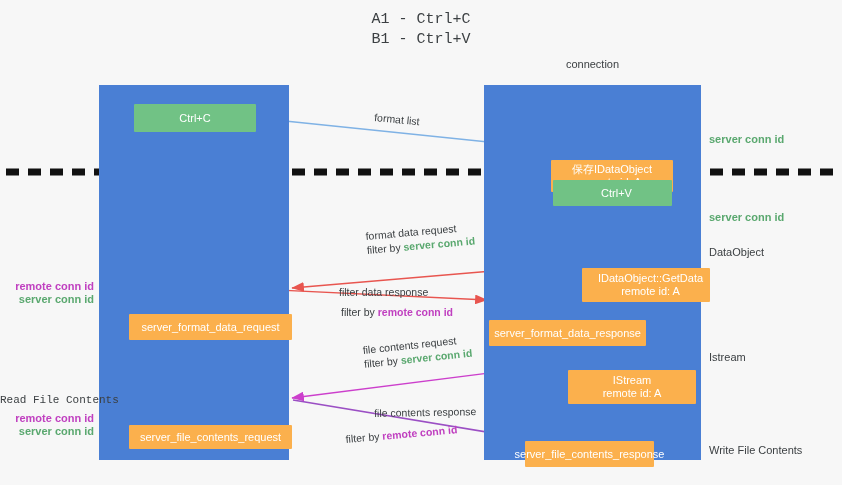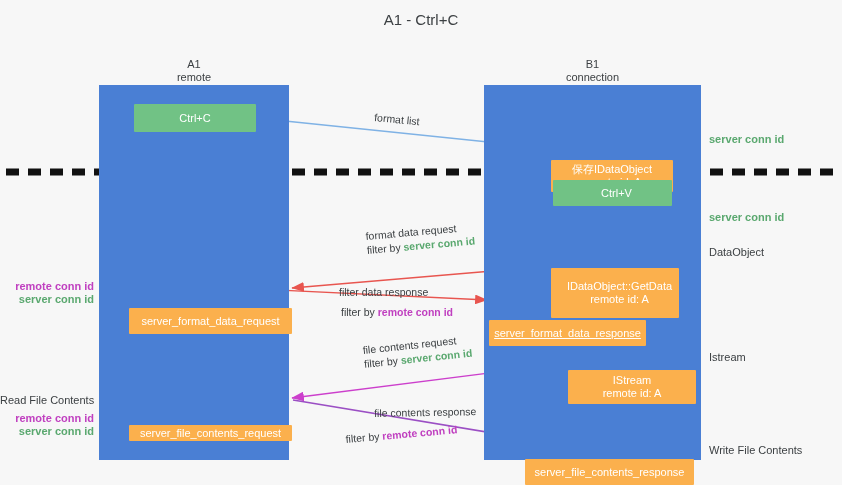--- a/index.html
+++ b/index.html
@@ -30,20 +30,21 @@
   
   .title {
     position: absolute;
     left: 0;
     top: 10px;
     width: 842px;
     text-align: center;
     color: #3c4043;
     font-size: 15px;
     line-height: 20px;
+    font-family: Liberation Mono, monospace;
   }
 
   
   .col-head {
     position: absolute;
     text-align: center;
     color: #3c4043;
     font-size: 11px;
     line-height: 13px;
   }
@@ -148,70 +149,66 @@
 
     <line x1="568" y1="363" x2="292" y2="398" stroke="#cc3fcc" stroke-width="1.4" marker-end="url(#ah-magenta)"></line>
 
     <line x1="293" y1="400" x2="523" y2="438" stroke="#9b4fc4" stroke-width="1.6" marker-end="url(#ah-purple)"></line>
 
     <line x1="6" y1="172" x2="836" y2="172" stroke="#111111" stroke-width="7" stroke-linecap="butt" stroke-dasharray="13 9"></line>
   </svg>
 
   <div class="title">
     <div>A1 - Ctrl+C</div>
-  </div>
-
-  <div class="col-head" style="left:99px; top:58px; width:190px;">
-    <div>A1</div>
-    <div>remote</div>
-  </div>
+    <div>B1 - Ctrl+V</div>
+  </div>
+
   <div class="col-head" style="left:484px; top:58px; width:217px;">
-    <div>B1</div>
     <div>connection</div>
   </div>
 
   <div class="lane" id="lane-a1"></div>
   <div class="lane" id="lane-b1"></div>
 
   <div class="node green" style="left:134px; top:104px; width:122px; height:28px;">
     <span>Ctrl+C</span>
   </div>
 
-  <div class="node orange" style="left:129px; top:276px; width:163px; height:26px;">
+  <div class="node orange" style="left:129px; top:282px; width:163px; height:26px;">
     <span>server_format_data_request</span>
   </div>
 
-  <div class="node orange" style="left:129px; top:393px; width:163px; height:16px;">
+  <div class="node orange" style="left:129px; top:393px; width:163px; height:24px;">
     <span>server_file_contents_request</span>
   </div>
 
   <div class="node orange" style="left:551px; top:128px; width:122px; height:32px;">
     <span>保存IDataObject</span>
     <span class="l2">remote id: A</span>
   </div>
 
   <div class="node green" style="left:553px; top:180px; width:119px; height:26px;padding-left:8px;">
     <span>Ctrl+V</span>
   </div>
 
-  <div class="node orange" style="left:551px; top:236px; width:128px; height:50px;padding-left:9px;">
+  <div class="node orange" style="left:582px; top:236px; width:128px; height:34px;padding-left:9px;">
     <span>IDataObject::GetData</span>
     <span class="l2">remote id: A</span>
   </div>
 
   <div class="node orange" style="left:568px; top:338px; width:128px; height:34px;">
     <span>IStream</span>
     <span class="l2">remote id: A</span>
   </div>
 
-  <div class="node orange" style="left:489px; top:288px; width:157px; height:26px;text-decoration:underline;">
+  <div class="node orange" style="left:489px; top:288px; width:157px; height:26px;">
     <span>server_format_data_response</span>
   </div>
 
-  <div class="node orange" style="left:525px; top:427px; width:169px; height:26px;text-align:center;">
+  <div class="node orange" style="left:525px; top:409px; width:129px; height:26px;text-align:center;">
     <span>server_file_contents_response</span>
   </div>
 
   <div class="edge-label rot" style="left:375px; top:110px; transform: rotate(5.5deg);">
     <span>format list</span>
   </div>
 
   <div class="edge-label rot" style="left:365px; top:229px; transform: rotate(-5deg);">
     <div>format data request</div>
     <div>
@@ -260,21 +257,21 @@
     <span>Write File Contents</span>
   </div>
 
   <div class="left-note purple" style="left:0px; top:279px; width:94px;">
     <span>remote conn id</span>
   </div>
   <div class="left-note green" style="left:0px; top:292px; width:94px;">
     <span>server conn id</span>
   </div>
 
-  <div class="left-note" style="left:0px; top:393px; width:94px;">
+  <div class="left-note" style="left:0px; top:393px; width:94px;font-family:Liberation Mono, monospace;">
     <span>Read File Contents</span>
   </div>
   <div class="left-note purple" style="left:0px; top:411px; width:94px;">
     <span>remote conn id</span>
   </div>
   <div class="left-note green" style="left:0px; top:424px; width:94px;">
     <span>server conn id</span>
   </div>
 
 </div>

